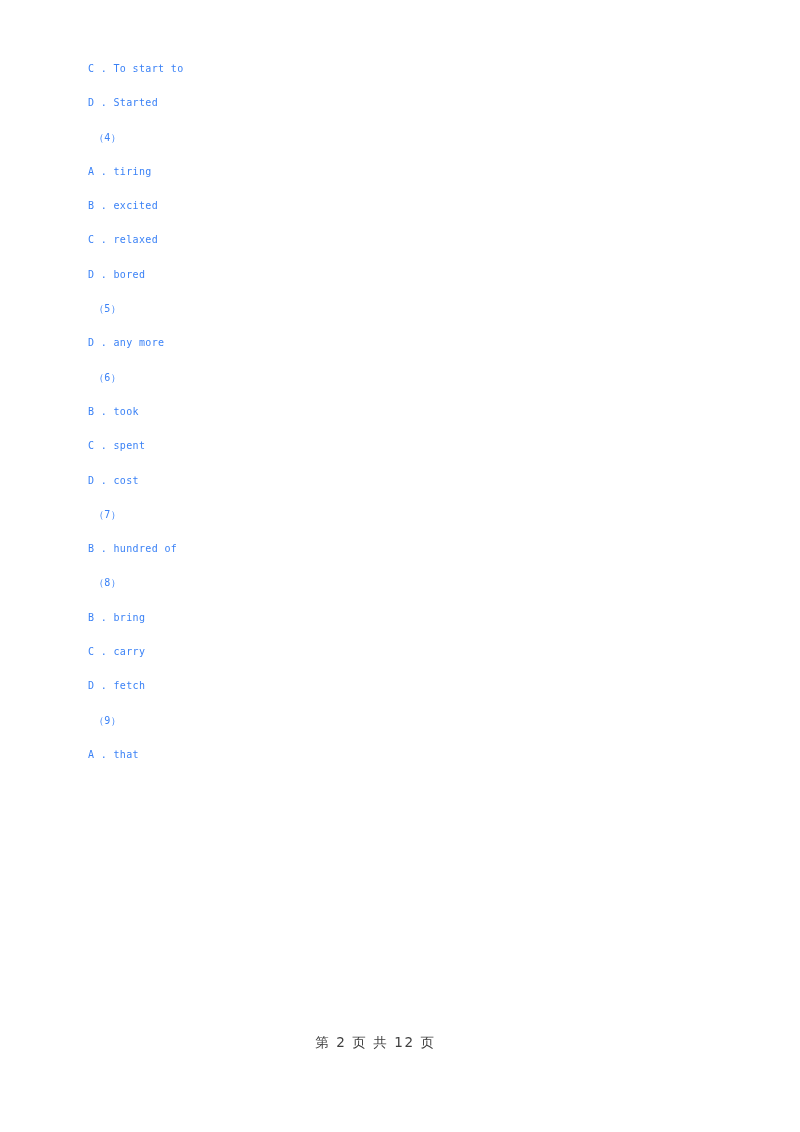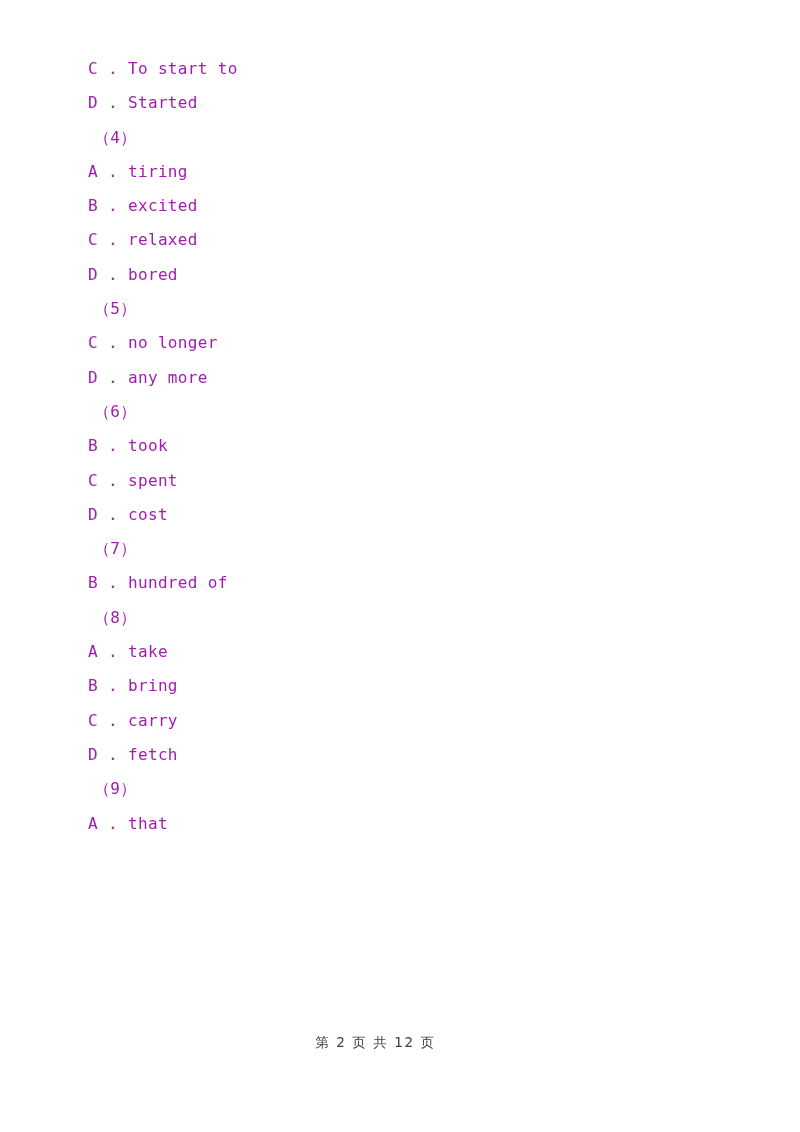--- a/index.html
+++ b/index.html
@@ -28,23 +28,23 @@
   #content {
     position: absolute;
     left: 88px;
     top: 52px;
     width: 640px;
   }
 
   .line {
     height: 34.3px;
     line-height: 34.3px;
-    font-size: 16px;
+    font-size: 10px;
     letter-spacing: 0.35px;
-    color: #a21caf;
+    color: #3b82f6;
     white-space: pre;
   }
 
   .line.option {
     padding-left: 0px;
   }
 
   .line.qnum {
     padding-left: 6px;
   }
@@ -73,30 +73,28 @@
 
   <div id="content">
       <div class="line option">C . To start to</div>
       <div class="line option">D . Started</div>
       <div class="line qnum">（4）</div>
       <div class="line option">A . tiring</div>
       <div class="line option">B . excited</div>
       <div class="line option">C . relaxed</div>
       <div class="line option">D . bored</div>
       <div class="line qnum">（5）</div>
-      <div class="line option">C . no longer</div>
       <div class="line option">D . any more</div>
       <div class="line qnum">（6）</div>
       <div class="line option">B . took</div>
       <div class="line option">C . spent</div>
       <div class="line option">D . cost</div>
       <div class="line qnum">（7）</div>
       <div class="line option">B . hundred of</div>
       <div class="line qnum">（8）</div>
-      <div class="line option">A . take</div>
       <div class="line option">B . bring</div>
       <div class="line option">C . carry</div>
       <div class="line option">D . fetch</div>
       <div class="line qnum">（9）</div>
       <div class="line option">A . that</div>
     </div>
 
   <div id="footer">
     <span class="footer-text">第 2 页 共 12 页</span>
   </div>

